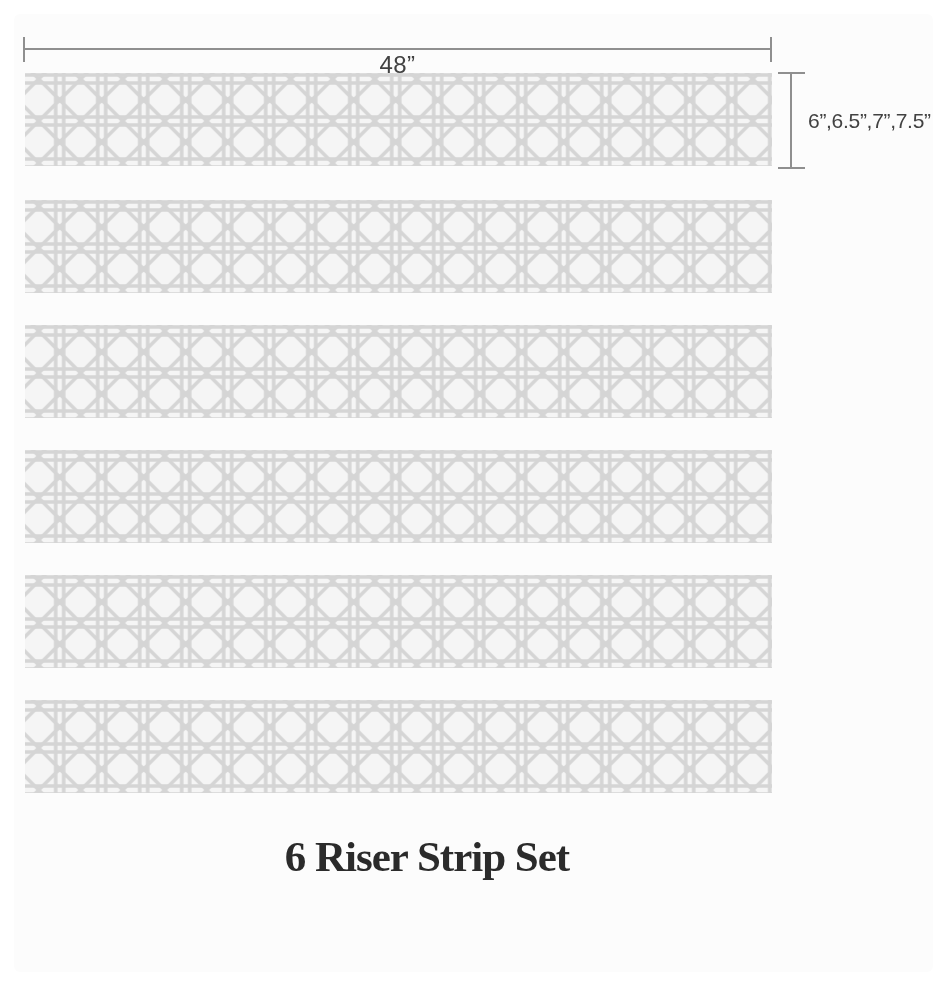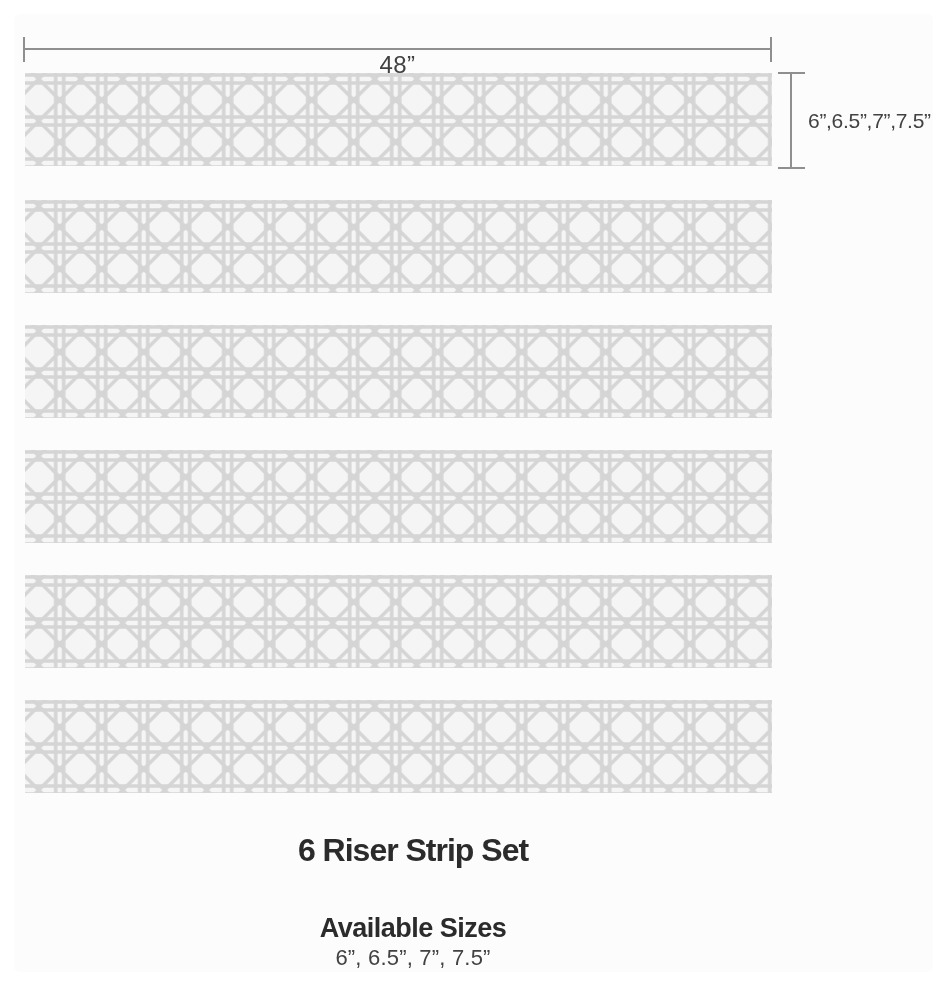--- a/index.html
+++ b/index.html
@@ -76,27 +76,28 @@
     left: 808px; top: 72px; height: 97px;
     display: flex; align-items: center;
     font-size: 21px;
     letter-spacing: -0.3px;
     white-space: nowrap;
     color: var(--dim-label-color, #424242);
   }
   
   .footer-title {
     position: absolute;
-    left: 38px; top: 833px; width: 750px;
+    left: 52px; top: 833px; width: 750px;
     text-align: center;
-    font-size: 32px;
+    font-size: 43px;
     font-weight: bold;
     letter-spacing: -1px;
     line-height: 1.1;
     color: var(--title-color, #2b2b2b);
+    font-family: Liberation Serif, serif;
   }
   .footer-subtitle {
     position: absolute;
     left: 38px; top: 914px; width: 750px;
     text-align: center;
     font-size: 27px;
     font-weight: bold;
     letter-spacing: -0.5px;
     line-height: 1.1;
     color: var(--title-color, #313131);
@@ -177,16 +178,14 @@
     </div>
 
   <div class="dim-v">
     <span class="vtick vtick-top"></span>
     <span class="vline"></span>
     <span class="vtick vtick-bottom"></span>
   </div>
   <div class="dim-v-label">6”,6.5”,7”,7.5”</div>
 
   <div class="footer-title">6 Riser Strip Set</div>
-  <div class="footer-subtitle">Available Sizes</div>
-  <div class="footer-sizes">6”, 6.5”, 7”, 7.5”</div>
 
 </div>
 
 </body></html>

